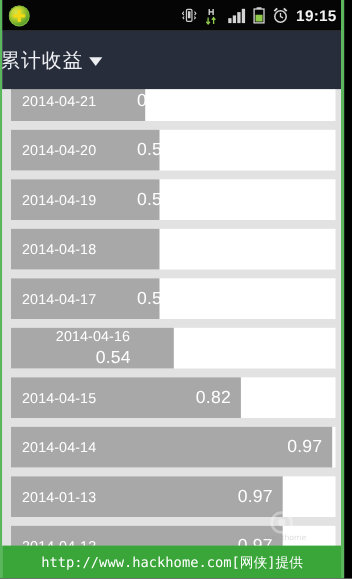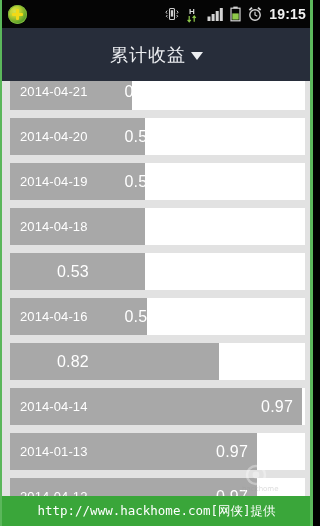--- a/index.html
+++ b/index.html
@@ -82,21 +82,20 @@
   
   #titlebar {
     position: absolute;
     left: -2px;
     top: 28px;
     width: 313px;
     height: 53px;
     background: #272d3a;
     display: flex;
     align-items: center;
-    justify-content: center;
     z-index: 25;
   }
   #titlebar .title-inner {
     display: flex;
     align-items: center;
     gap: 5px;
   }
   .title-text {
     color: #eceef1;
     font-size: 18px;
@@ -267,31 +266,33 @@
           </div>
         </div>
         <div class="row">
           <div class="bar" style="width: 135px; gap: 35px;">
             <span class="bar-date">2014-04-18</span>
             <span class="bar-value">0.53</span>
           </div>
         </div>
         <div class="row">
           <div class="bar" style="width: 135px;">
-            <span class="bar-value">0.53</span>
-          </div>
-        </div>
-        <div class="row">
-          <div class="bar" style="width: 137px;">
+            <span class="bar-date">2014-04-17</span>
+            <span class="bar-value">0.53</span>
+          </div>
+        </div>
+        <div class="row">
+          <div class="bar" style="width: 148px; flex-direction: column;">
             <span class="bar-date">2014-04-16</span>
             <span class="bar-value">0.54</span>
           </div>
         </div>
         <div class="row">
           <div class="bar" style="width: 209px;">
+            <span class="bar-date">2014-04-15</span>
             <span class="bar-value">0.82</span>
           </div>
         </div>
         <div class="row">
           <div class="bar" style="width: 292px;">
             <span class="bar-date">2014-04-14</span>
             <span class="bar-value">0.97</span>
           </div>
         </div>
         <div class="row">

